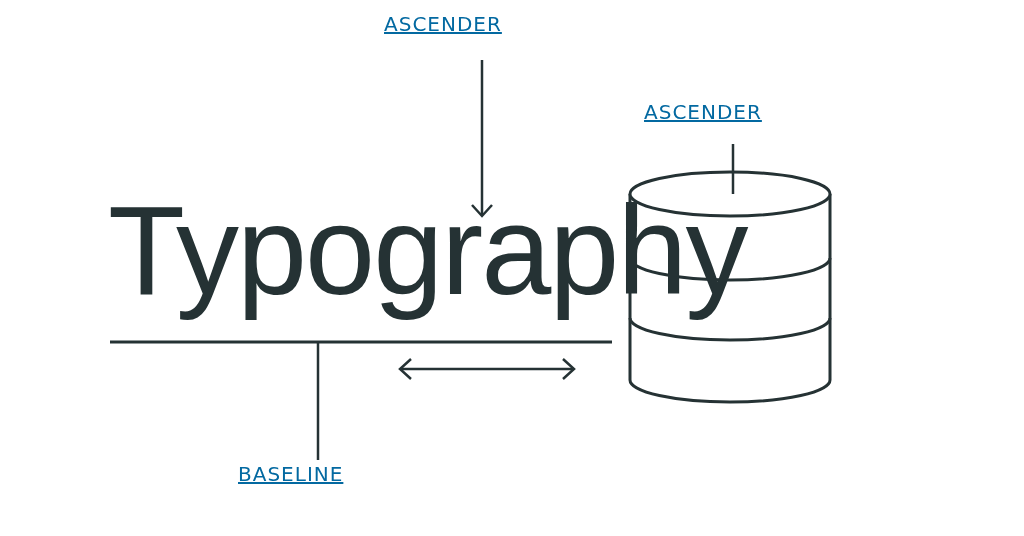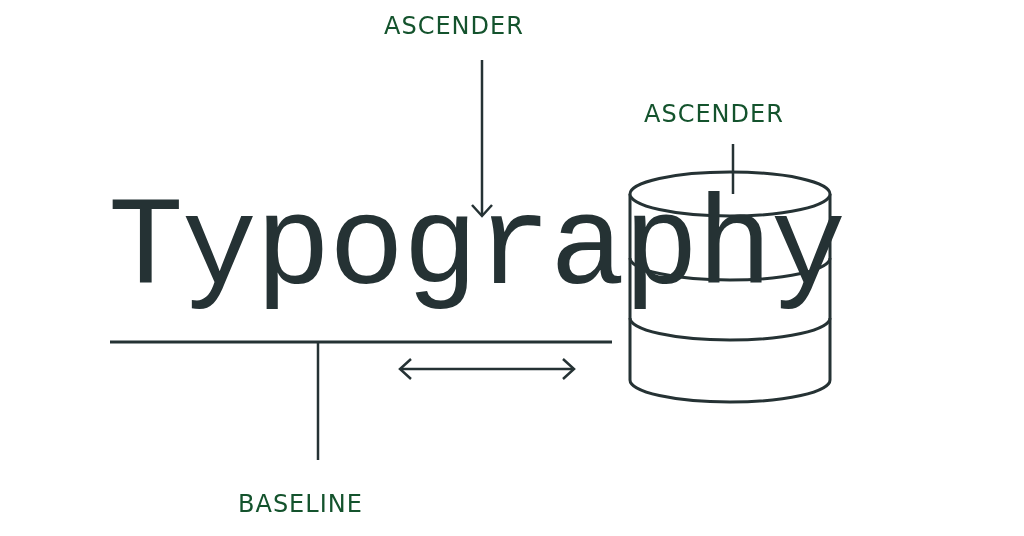--- a/index.html
+++ b/index.html
@@ -1,26 +1,26 @@
 <!DOCTYPE html>
 <html><head>
 <meta charset="utf-8">
 <style>
   html, body { margin:0; padding:0; background:#ffffff; }
   body { width:1024px; height:536px; overflow:hidden; position:relative; font-family:"DejaVu Sans", sans-serif; color:#253234; }
-  .label { position:absolute; font-family:"DejaVu Sans", sans-serif; font-size:24px; letter-spacing:1px; color:#14532d; white-space:nowrap; }
-  .word { position:absolute; font-family:Liberation Mono, monospace; font-size:126px; color:#253234; white-space:nowrap; letter-spacing:-2px; }
+  .label { position:absolute; font-family:"DejaVu Sans", sans-serif; font-size:20px; letter-spacing:1px; color:#0369a1; white-space:nowrap;text-decoration:underline; }
+  .word { position:absolute; font-family:Liberation Sans, sans-serif; font-size:126px; color:#253234; white-space:nowrap; letter-spacing:-2px; }
   svg.lines { position:absolute; left:0; top:0; }
 </style>
 </head>
 <body>
 
 <div class="label" style="left:384px; top:12px;">ASCENDER</div>
 <div class="label" style="left:644px; top:100px;">ASCENDER</div>
-<div class="label" style="left:238px; top:490px;">BASELINE</div>
+<div class="label" style="left:238px; top:462px;">BASELINE</div>
 
 <svg class="lines" width="1024" height="536" viewBox="0 0 1024 536">
 
   <g fill="#ffffff" stroke="#253234" stroke-width="3">
     <path d="M630,194 L630,380 A100,22 0 0 0 830,380 L830,194"></path>
     <ellipse cx="730" cy="194" rx="100" ry="22"></ellipse>
     <path d="M630,258 A100,22 0 0 0 830,258" fill="none"></path>
     <path d="M630,318 A100,22 0 0 0 830,318" fill="none"></path>
   </g>
 

